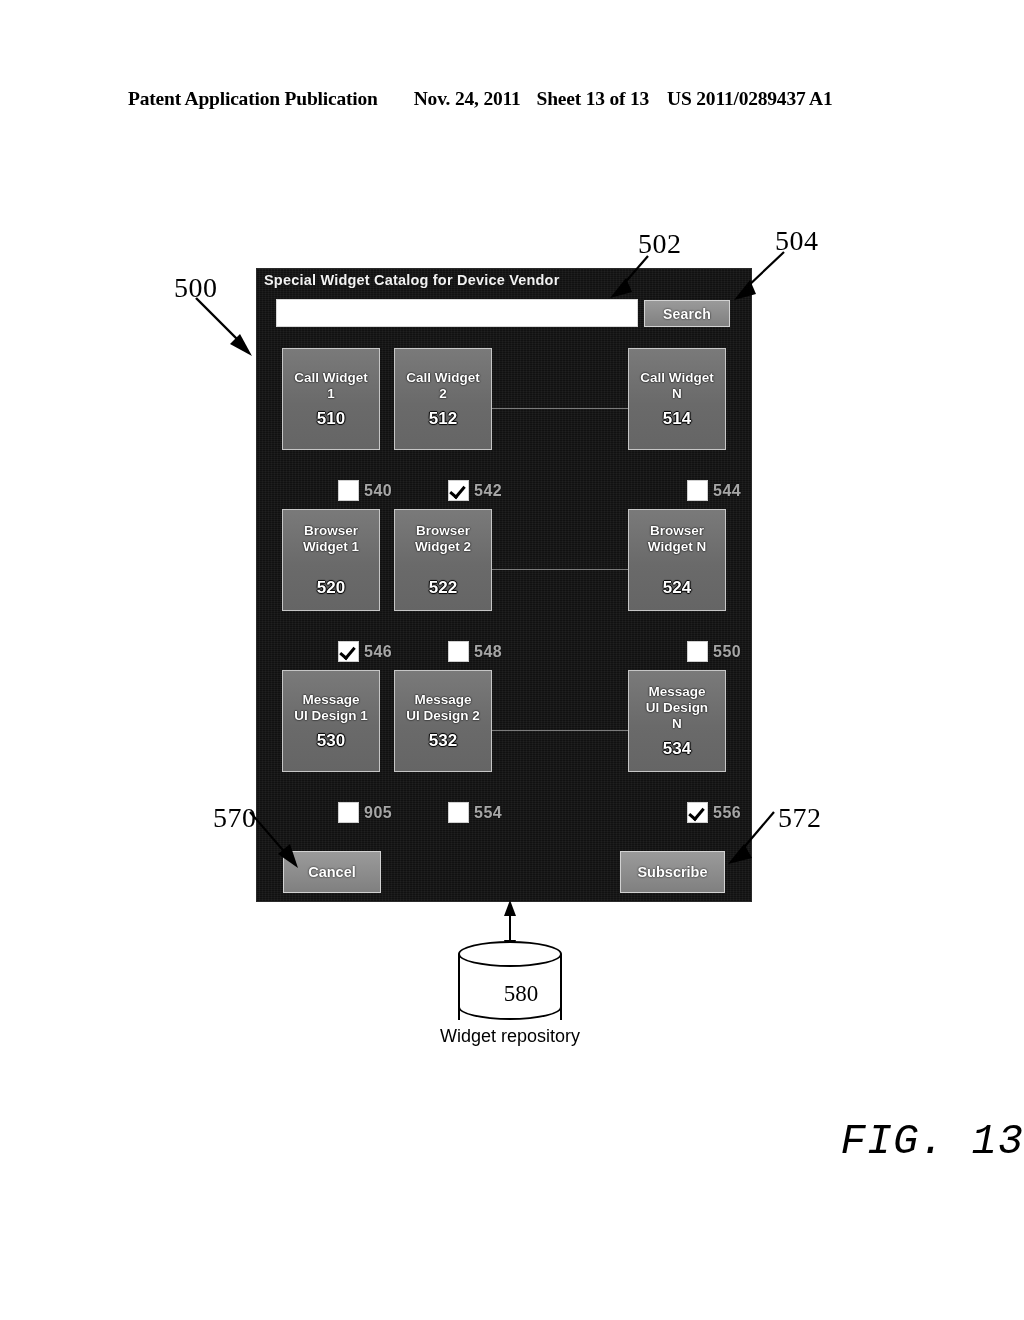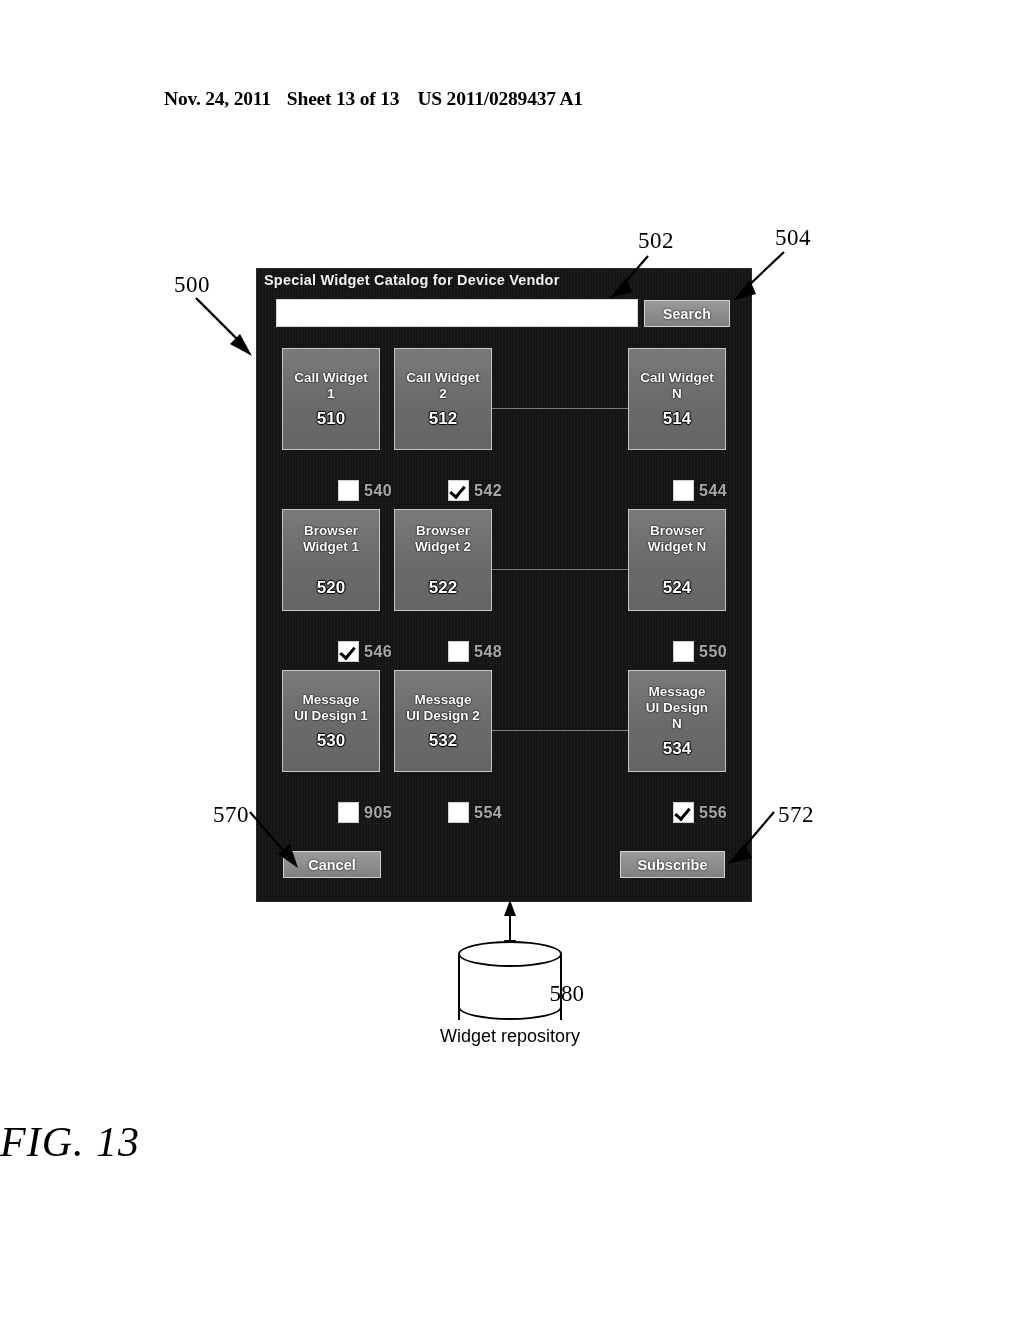--- a/index.html
+++ b/index.html
@@ -35,22 +35,22 @@
   #patent-header .hdr-date  { margin-left: 36px; }
   #patent-header .hdr-sheet { margin-left: 16px; }
   #patent-header .hdr-num   { margin-left: 18px; }
 
   
   #fig-caption {
     position: absolute;
     left: 0;
     top: 1118px;
     width: 1024px;
-    text-align: left;
-    font-family: Liberation Serif, serif;
+    text-align: right;
+    font-family: Liberation Mono, monospace;
     font-style: italic;
     font-size: 42px;
     color: #000;
     letter-spacing: 1px;
   }
 
   
   #dialog {
     position: absolute;
     left: 256px;
@@ -203,46 +203,46 @@
     font-weight: bold;
     font-size: 16px;
     text-shadow: 1px 0 0 #111, -1px 0 0 #111, 0 1px 0 #111, 0 -1px 0 #111;
     letter-spacing: 0.5px;
   }
   .cbrow-1 { top: 213px; }
   .cbrow-2 { top: 374px; }
   .cbrow-3 { top: 535px; }
   .cbcol-1 { left: 62px; }
   .cbcol-2 { left: 172px; }
-  .cbcol-n { left: 397px; }
+  .cbcol-n { left: 411px; }
 
   
   .dlg-button {
     position: absolute;
-    height: 27px;
+    height: 42px;
     background: #8d8d8d;
     background-image: linear-gradient(180deg, #9b9b9b 0%, #7f7f7f 100%);
     border: 0;
     box-shadow: inset 0 0 0 1px #d2d2d2;
     color: #ffffff;
     font-family: "Liberation Sans", sans-serif;
     font-weight: bold;
     font-size: 14.5px;
     text-shadow: 0 0 2px #000;
     cursor: pointer;
     padding: 0;
   }
   #cancel-button    { left: 27px;  top: 583px; width: 98px; }
   #subscribe-button { left: 364px; top: 583px; width: 105px; }
 
   
   .ref-num {
     position: absolute;
     font-family: "Liberation Serif", serif;
-    font-size: 23px;
+    font-size: 28px;
     color: #000;
     letter-spacing: 0.5px;
     white-space: nowrap;
   }
   #ref-500 { left: 174px; top: 272px; }
   #ref-502 { left: 638px; top: 228px; }
   #ref-504 { left: 775px; top: 225px; }
   #ref-570 { left: 213px; top: 802px; }
   #ref-572 { left: 778px; top: 802px; }
 
@@ -292,21 +292,21 @@
     border: 2px solid #000;
     border-radius: 50%;
     background: transparent;
     box-sizing: border-box;
     clip-path: inset(50% 0 0 0);
   }
   #repository .cyl-ref {
     position: absolute;
     left: 0; top: 40px;
     width: 126px;
-    text-align: right;
+    text-align: center;
     font-family: "Liberation Serif", serif;
     font-size: 23px;
     color: #000;
     z-index: 3;
   }
   #repo-caption {
     position: absolute;
     left: 420px;
     top: 1026px;
     width: 180px;
@@ -314,20 +314,21 @@
     font-family: "Liberation Sans", sans-serif;
     font-size: 18px;
     color: #000;
     white-space: nowrap;
   }
 </style>
 </head>
 <body>
 
 <div id="patent-header">
+  <span class="hdr-pub">Patent Application Publication</span>
   <span class="hdr-date">Nov. 24, 2011</span>
   <span class="hdr-sheet">Sheet 13 of 13</span>
   <span class="hdr-num">US 2011/0289437 A1</span>
 </div>
 
 <div id="dialog">
 
   <div id="dialog-title">Special Widget Catalog for Device Vendor</div>
 
   <input id="search-input" type="text" value="" style="">

